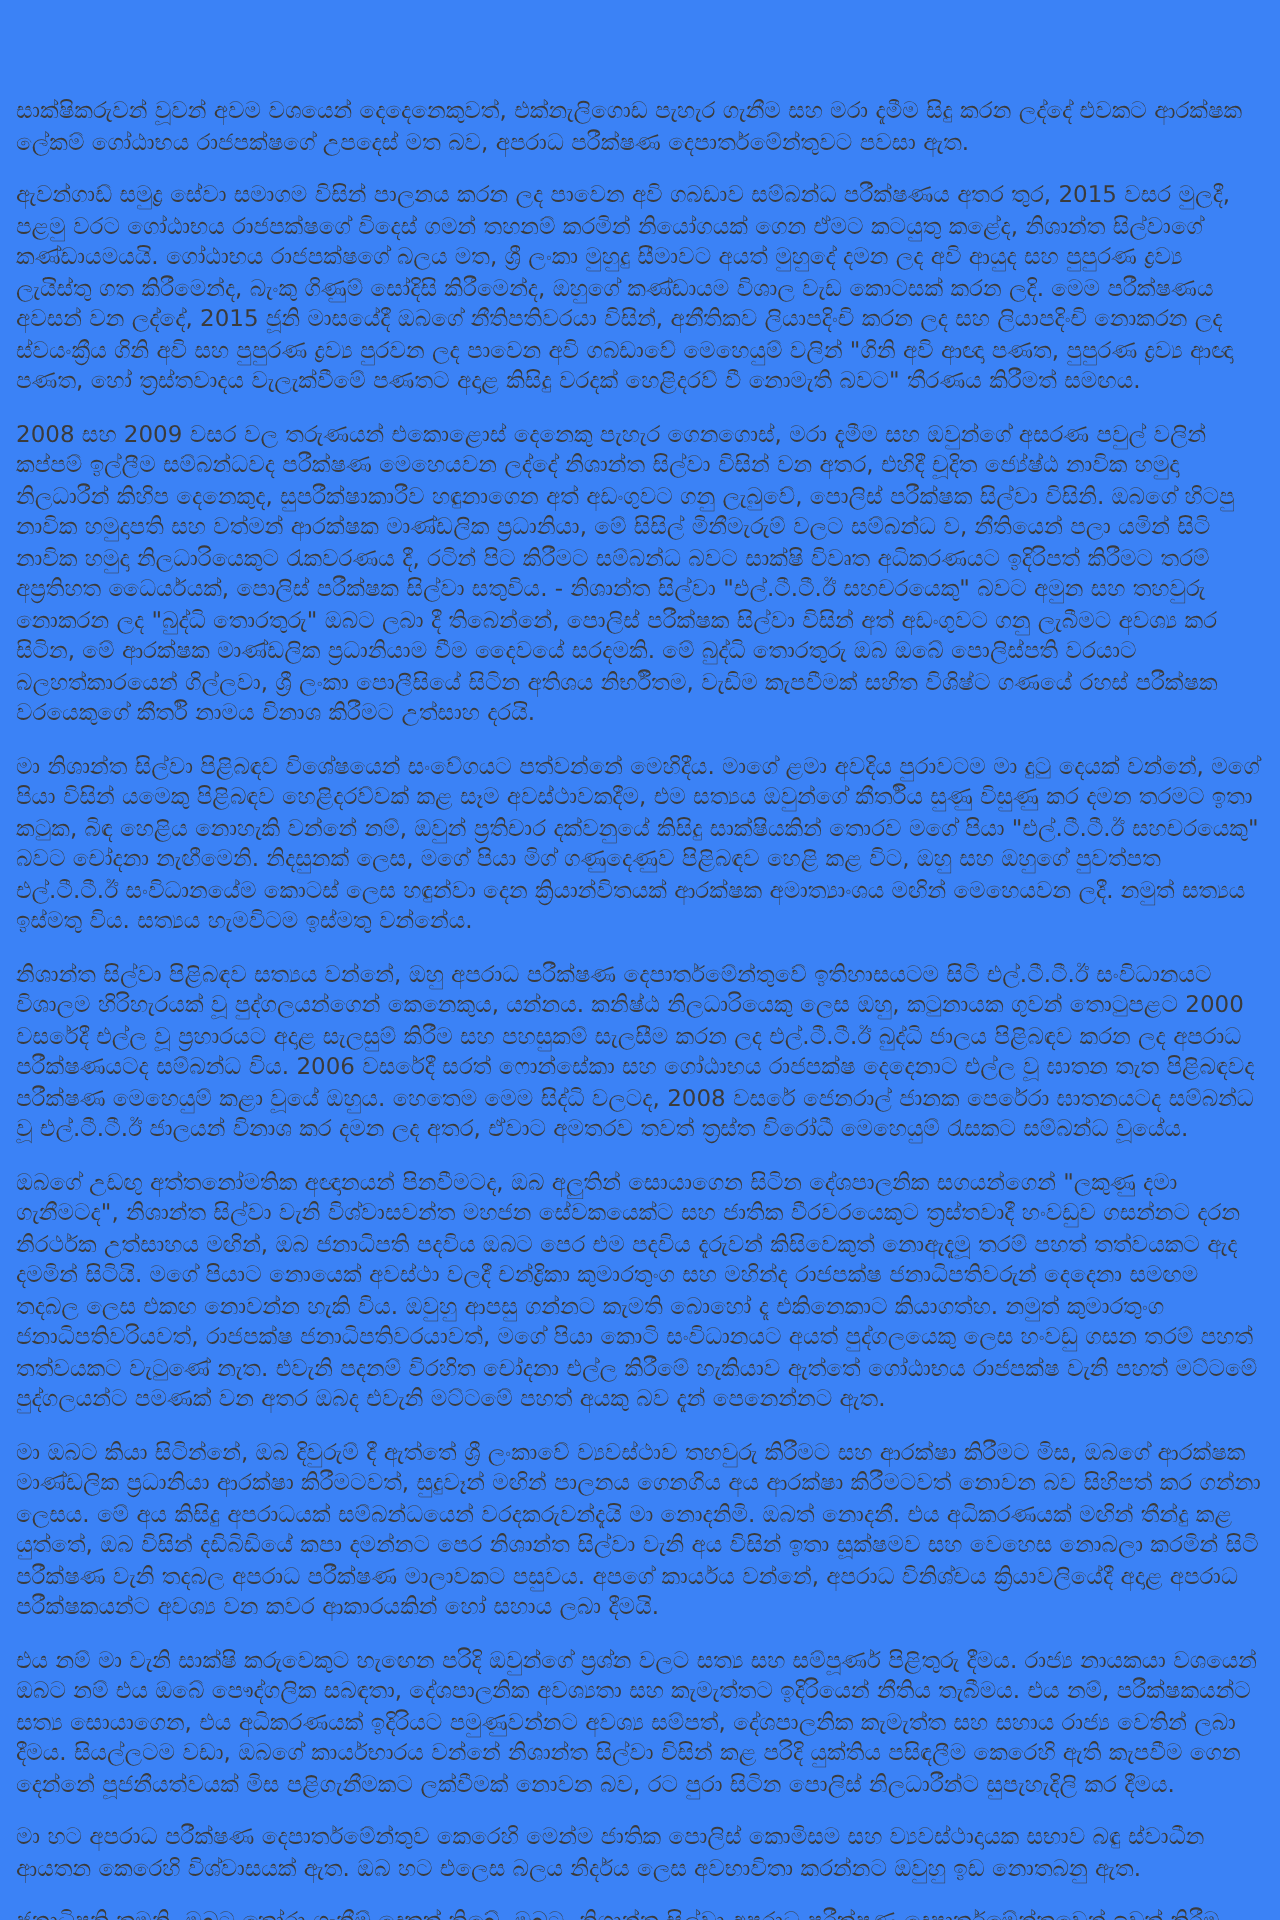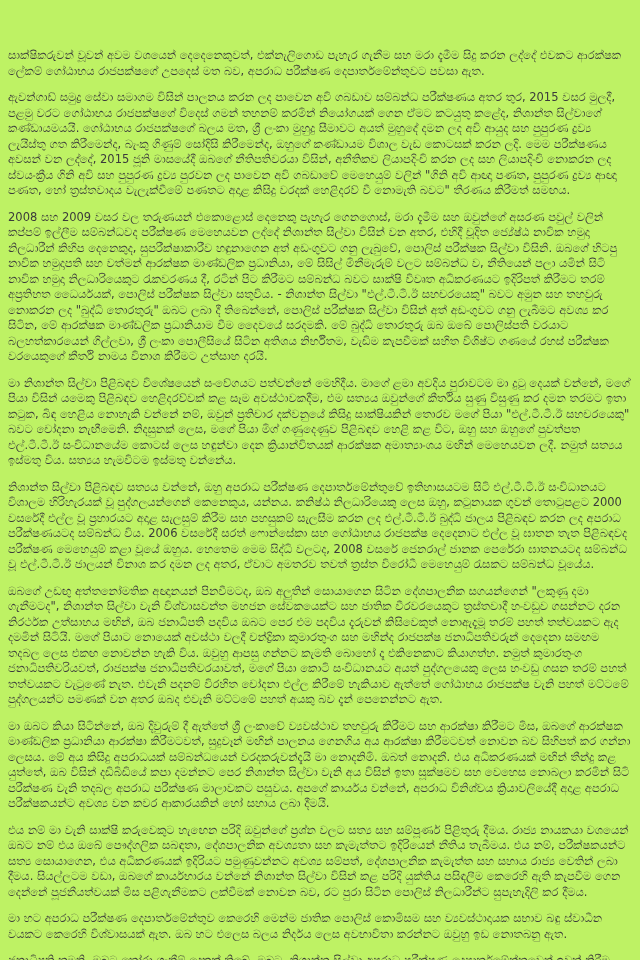--- a/index.html
+++ b/index.html
@@ -10,21 +10,21 @@
   body {
     width: 640px;
     height: 960px;
     overflow: hidden;
     font-family: "DejaVu Sans", sans-serif;
   }
   .page {
     box-sizing: border-box;
     width: 640px;
     height: 960px;
-    background: #bef264;
+    background: #3b82f6;
     padding: 48px 8px 10px 8px;
     color: #3b3b3b;
   }
   .body-text p {
     margin: 0 0 11px 0;
     font-size: 11.5px;
     line-height: 15.5px;
     text-align: left;
     word-break: normal;
   }
@@ -35,18 +35,18 @@
 <div class="page">
   <div class="body-text">
     <p>සාක්ෂිකරුවන් වූවන් අවම වශයෙන් දෙදෙනෙකුවත්, එක්නැලිගොඩ පැහැර ගැනීම සහ මරා දැමීම සිදු කරන ලද්දේ එවකට ආරක්ෂක ලේකම් ගෝඨාභය රාජපක්ෂගේ උපදෙස් මත බව, අපරාධ පරීක්ෂණ දෙපාර්තමේන්තුවට පවසා ඇත.</p>
     <p>ඇවන්ගාඩ් සමුද්‍ර සේවා සමාගම විසින් පාලනය කරන ලද පාවෙන අවි ගබඩාව සම්බන්ධ පරීක්ෂණය අතර තුර, 2015 වසර මුලදී, පළමු වරට ගෝඨාභය රාජපක්ෂගේ විදෙස් ගමන් තහනම් කරමින් නියෝගයක් ගෙන ඒමට කටයුතු කළේද, නිශාන්ත සිල්වාගේ කණ්ඩායමයයි. ගෝඨාභය රාජපක්ෂගේ බලය මත, ශ්‍රී ලංකා මුහුදු සීමාවට අයත් මුහුදේ දමන ලද අවි ආයුද සහ පුපුරණ ද්‍රව්‍ය ලැයිස්තු ගත කිරීමෙන්ද, බැංකු ගිණුම් සෝදිසි කිරීමෙන්ද, ඔහුගේ කණ්ඩායම විශාල වැඩ කොටසක් කරන ලදි. මෙම පරීක්ෂණය අවසන් වන ලද්දේ, 2015 ජූනි මාසයේදී ඔබගේ නීතිපතිවරයා විසින්, අනීතිකව ලියාපදිංචි කරන ලද සහ ලියාපදිංචි නොකරන ලද ස්වයංක්‍රීය ගිනි අවි සහ පුපුරණ ද්‍රව්‍ය පුරවන ලද පාවෙන අවි ගබඩාවේ මෙහෙයුම් වලින් "ගිනි අවි ආඥා පණත, පුපුරණ ද්‍රව්‍ය ආඥා පණත, හෝ ත්‍රස්තවාදය වැලැක්වීමේ පණතට අදාළ කිසිදු වරදක් හෙළිදරව් වී නොමැති බවට" තීරණය කිරීමත් සමඟය.</p>
     <p>2008 සහ 2009 වසර වල තරුණයන් එකොළොස් දෙනෙකු පැහැර ගෙනගොස්, මරා දැමීම සහ ඔවුන්ගේ අසරණ පවුල් වලින් කප්පම් ඉල්ලීම සම්බන්ධවද පරීක්ෂණ මෙහෙයවන ලද්දේ නිශාන්ත සිල්වා විසින් වන අතර, එහිදී චූදිත ජ්‍යේෂ්ඨ නාවික හමුදා නිලධාරීන් කිහිප දෙනෙකුද, සුපරීක්ෂාකාරීව හඳුනාගෙන අත් අඩංගුවට ගනු ලැබුවේ, පොලිස් පරීක්ෂක සිල්වා විසිනි. ඔබගේ හිටපු නාවික හමුදාපති සහ වත්මන් ආරක්ෂක මාණ්ඩලික ප්‍රධානියා, මේ සිසිල් මිනීමැරුම් වලට සම්බන්ධ ව, නීතියෙන් පලා යමින් සිටි නාවික හමුදා නිලධාරියෙකුට රැකවරණය දී, රටින් පිට කිරීමට සම්බන්ධ බවට සාක්ෂි විවෘත අධිකරණයට ඉදිරිපත් කිරීමට තරම් අප්‍රතිහත ධෛර්යයක්, පොලිස් පරීක්ෂක සිල්වා සතුවිය. - නිශාන්ත සිල්වා "එල්.ටී.ටී.ඊ සහචරයෙකු" බවට අමුන සහ තහවුරු නොකරන ලද "බුද්ධි තොරතුරු" ඔබට ලබා දී තිබෙන්නේ, පොලිස් පරීක්ෂක සිල්වා විසින් අත් අඩංගුවට ගනු ලැබීමට අවශ්‍ය කර සිටින, මේ ආරක්ෂක මාණ්ඩලික ප්‍රධානියාම වීම දෛවයේ සරදමකි. මේ බුද්ධි තොරතුරු ඔබ ඔබේ පොලිස්පති වරයාට බලහත්කාරයෙන් ගිල්ලවා, ශ්‍රී ලංකා පොලීසියේ සිටින අතිශය නිර්භීතම, වැඩිම කැපවීමක් සහිත විශිෂ්ට ගණයේ රහස් පරීක්ෂක වරයෙකුගේ කීර්ති නාමය විනාශ කිරීමට උත්සාහ දරයි.</p>
     <p>මා නිශාන්ත සිල්වා පිළිබඳව විශේෂයෙන් සංවේගයට පත්වන්නේ මෙහිදීය. මාගේ ළමා අවදිය පුරාවටම මා දුටු දෙයක් වන්නේ, මගේ පියා විසින් යමෙකු පිළිබඳව හෙළිදරව්වක් කළ සෑම අවස්ථාවකදීම, එම සත්‍යය ඔවුන්ගේ කීර්තිය සුණු විසුණු කර දමන තරමට ඉතා කටුක, බිඳ හෙළිය නොහැකි වන්නේ නම්, ඔවුන් ප්‍රතිචාර දක්වනුයේ කිසිදු සාක්ෂියකින් තොරව මගේ පියා "එල්.ටී.ටී.ඊ සහචරයෙකු" බවට චෝදනා නැඟීමෙනි. නිදසුනක් ලෙස, මගේ පියා මිග් ගණුදෙණුව පිළිබඳව හෙළි කළ විට, ඔහු සහ ඔහුගේ පුවත්පත එල්.ටී.ටී.ඊ සංවිධානයේම කොටස් ලෙස හඳුන්වා දෙන ක්‍රියාන්විතයක් ආරක්ෂක අමාත්‍යාංශය මඟින් මෙහෙයවන ලදී. නමුත් සත්‍යය ඉස්මතු විය. සත්‍යය හැමවිටම ඉස්මතු වන්නේය.</p>
     <p>නිශාන්ත සිල්වා පිළිබඳව සත්‍යය වන්නේ, ඔහු අපරාධ පරීක්ෂණ දෙපාර්තමේන්තුවේ ඉතිහාසයටම සිටි එල්.ටී.ටී.ඊ සංවිධානයට විශාලම හිරිහැරයක් වූ පුද්ගලයන්ගෙන් කෙනෙකුය, යන්නය. කනිෂ්ඨ නිලධාරියෙකු ලෙස ඔහු, කටුනායක ගුවන් තොටුපළට 2000 වසරේදී එල්ල වූ ප්‍රහාරයට අදාළ සැලසුම් කිරීම සහ පහසුකම් සැලසීම කරන ලද එල්.ටී.ටී.ඊ බුද්ධි ජාලය පිළිබඳව කරන ලද අපරාධ පරීක්ෂණයටද සම්බන්ධ විය. 2006 වසරේදී සරත් ෆොන්සේකා සහ ගෝඨාභය රාජපක්ෂ දෙදෙනාට එල්ල වූ ඝාතන තැත පිළිබඳවද පරීක්ෂණ මෙහෙයුම් කළා වූයේ ඔහුය. හෙතෙම මෙම සිද්ධි වලටද, 2008 වසරේ ජෙනරාල් ජානක පෙරේරා ඝාතනයටද සම්බන්ධ වූ එල්.ටී.ටී.ඊ ජාලයන් විනාශ කර දමන ලද අතර, ඒවාට අමතරව තවත් ත්‍රස්ත විරෝධී මෙහෙයුම් රැසකට සම්බන්ධ වූයේය.</p>
     <p>ඔබගේ උඩඟු අත්තනෝමතික අඥානයන් පිනවීමටද, ඔබ අලුතින් සොයාගෙන සිටින දේශපාලනික සගයන්ගෙන් "ලකුණු දමා ගැනීමටද", නිශාන්ත සිල්වා වැනි විශ්වාසවන්ත මහජන සේවකයෙක්ට සහ ජාතික වීරවරයෙකුට ත්‍රස්තවාදී හංවඩුව ගසන්නට දරන නිරර්ථක උත්සාහය මඟින්, ඔබ ජනාධිපති පදවිය ඔබට පෙර එම පදවිය දැරුවන් කිසිවෙකුත් නොඇදැමූ තරම් පහත් තත්වයකට ඇද දමමින් සිටියි. මගේ පියාට නොයෙක් අවස්ථා වලදී චන්ද්‍රිකා කුමාරතුංග සහ මහින්ද රාජපක්ෂ ජනාධිපතිවරුන් දෙදෙනා සමඟම තදබල ලෙස එකඟ නොවන්න හැකි විය. ඔවුහු ආපසු ගන්නට කැමති බොහෝ දෑ එකිනෙකාට කියාගත්හ. නමුත් කුමාරතුංග ජනාධිපතිවරියවත්, රාජපක්ෂ ජනාධිපතිවරයාවත්, මගේ පියා කොටි සංවිධානයට අයත් පුද්ගලයෙකු ලෙස හංවඩු ගසන තරම් පහත් තත්වයකට වැටුණේ නැත. එවැනි පදනම් විරහිත චෝදනා එල්ල කිරීමේ හැකියාව ඇත්තේ ගෝඨාභය රාජපක්ෂ වැනි පහත් මට්ටමේ පුද්ගලයන්ට පමණක් වන අතර ඔබද එවැනි මට්ටමේ පහත් අයකු බව දැන් පෙනෙන්නට ඇත.</p>
     <p>මා ඔබට කියා සිටින්නේ, ඔබ දිවුරුම් දී ඇත්තේ ශ්‍රී ලංකාවේ ව්‍යවස්ථාව තහවුරු කිරීමට සහ ආරක්ෂා කිරීමට මිස, ඔබගේ ආරක්ෂක මාණ්ඩලික ප්‍රධානියා ආරක්ෂා කිරීමටවත්, සුදුවෑන් මඟින් පාලනය ගෙනගිය අය ආරක්ෂා කිරීමටවත් නොවන බව සිහිපත් කර ගන්නා ලෙසය. මේ අය කිසිදු අපරාධයක් සම්බන්ධයෙන් වරදකරුවන්දැයි මා නොදනිමි. ඔබත් නොදනී. එය අධිකරණයක් මඟින් තීන්දු කළ යුත්තේ, ඔබ විසින් දඩිබිඩියේ කපා දමන්නට පෙර නිශාන්ත සිල්වා වැනි අය විසින් ඉතා සූක්ෂමව සහ වෙහෙස නොබලා කරමින් සිටි පරීක්ෂණ වැනි තදබල අපරාධ පරීක්ෂණ මාලාවකට පසුවය. අපගේ කාර්යය වන්නේ, අපරාධ විනිශ්චය ක්‍රියාවලියේදී අදාළ අපරාධ පරීක්ෂකයන්ට අවශ්‍ය වන කවර ආකාරයකින් හෝ සහාය ලබා දීමයි.</p>
     <p>එය නම් මා වැනි සාක්ෂි කරුවෙකුට හැඟෙන පරිදි ඔවුන්ගේ ප්‍රශ්න වලට සත්‍ය සහ සම්පූර්ණ පිළිතුරු දීමය. රාජ්‍ය නායකයා වශයෙන් ඔබට නම් එය ඔබේ පෞද්ගලික සබඳතා, දේශපාලනික අවශ්‍යතා සහ කැමැත්තට ඉදිරියෙන් නීතිය තැබීමය. එය නම්, පරීක්ෂකයන්ට සත්‍ය සොයාගෙන, එය අධිකරණයක් ඉදිරියට පමුණුවන්නට අවශ්‍ය සම්පත්, දේශපාලනික කැමැත්ත සහ සහාය රාජ්‍ය වෙතින් ලබා දීමය. සියල්ලටම වඩා, ඔබගේ කාර්යභාරය වන්නේ නිශාන්ත සිල්වා විසින් කළ පරිදි යුක්තිය පසිඳලීම කෙරෙහි ඇති කැපවීම ගෙන දෙන්නේ පූජනීයත්වයක් මිස පළිගැනීමකට ලක්වීමක් නොවන බව, රට පුරා සිටින පොලිස් නිලධාරීන්ට සුපැහැදිලි කර දීමය.</p>
-    <p>මා හට අපරාධ පරීක්ෂණ දෙපාර්තමේන්තුව කෙරෙහි මෙන්ම ජාතික පොලිස් කොමිසම සහ ව්‍යවස්ථාදායක සභාව බඳු ස්වාධීන වයකට කෙරෙහි විශ්වාසයක් ඇත. ඔබ හට එලෙස බලය නිර්දය ලෙස අවභාවිතා කරන්නට ඔවුහු ඉඩ නොතබනු ඇත.</p>
+    <p>මා හට අපරාධ පරීක්ෂණ දෙපාර්තමේන්තුව කෙරෙහි මෙන්ම ජාතික පොලිස් කොමිසම සහ ව්‍යවස්ථාදායක සභාව බඳු ස්වාධීන ආයතන කෙරෙහි විශ්වාසයක් ඇත. ඔබ හට එලෙස බලය නිර්දය ලෙස අවභාවිතා කරන්නට ඔවුහු ඉඩ නොතබනු ඇත.</p>
     <p>ජනාධිපති තුමනි, ඔබට තෝරා ගැනීම් දෙකක් තිබේ. ඔබට, නිශාන්ත සිල්වා අපරාධ පරීක්ෂණ දෙපාර්තමේන්තුවෙන් ඉවත් කිරීම ආපසු හරවා, ඔහුට ඔහුගේ රාජකාරිය කරගෙන යෑමට ඉඩ හැරීම මඟින්, වැරදි උපදෙස් නිසා සිදුවූ විනිශ්චයෙහි වරදක් ක්ෂණිකව නිවැරදි කළ ජනාධිපතිවරයෙකු ලෙස මතකයට එක්විය හැක.</p>
 
   </div>
 
 </div>
 
 </body></html>

